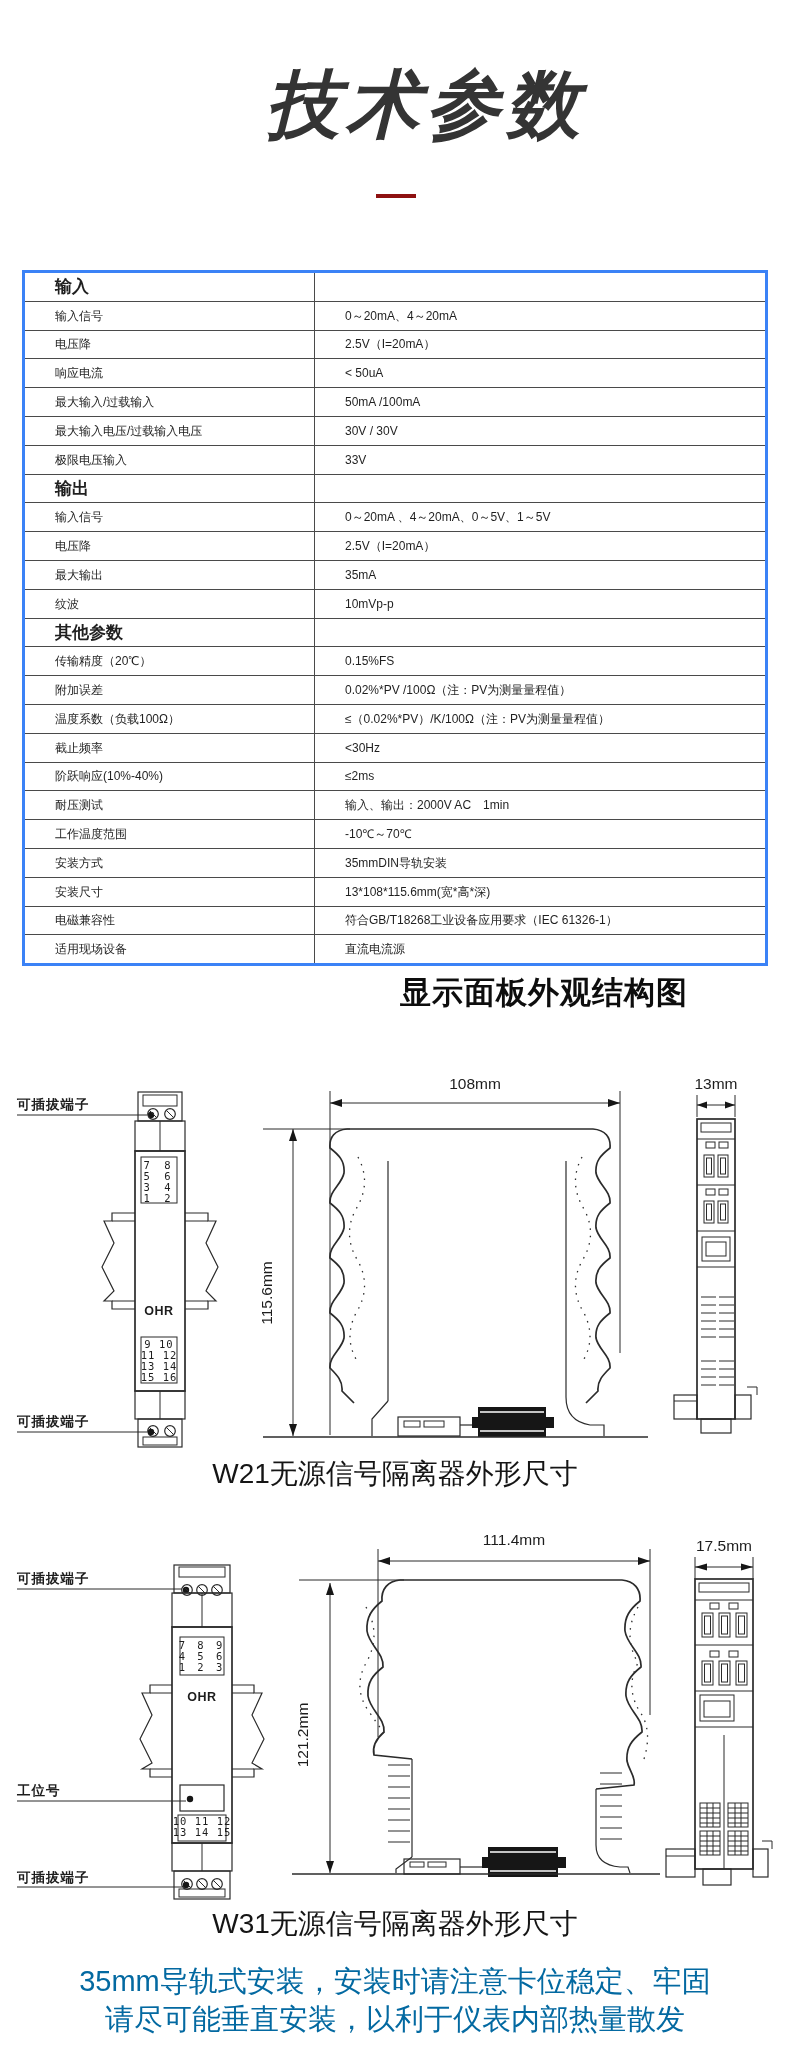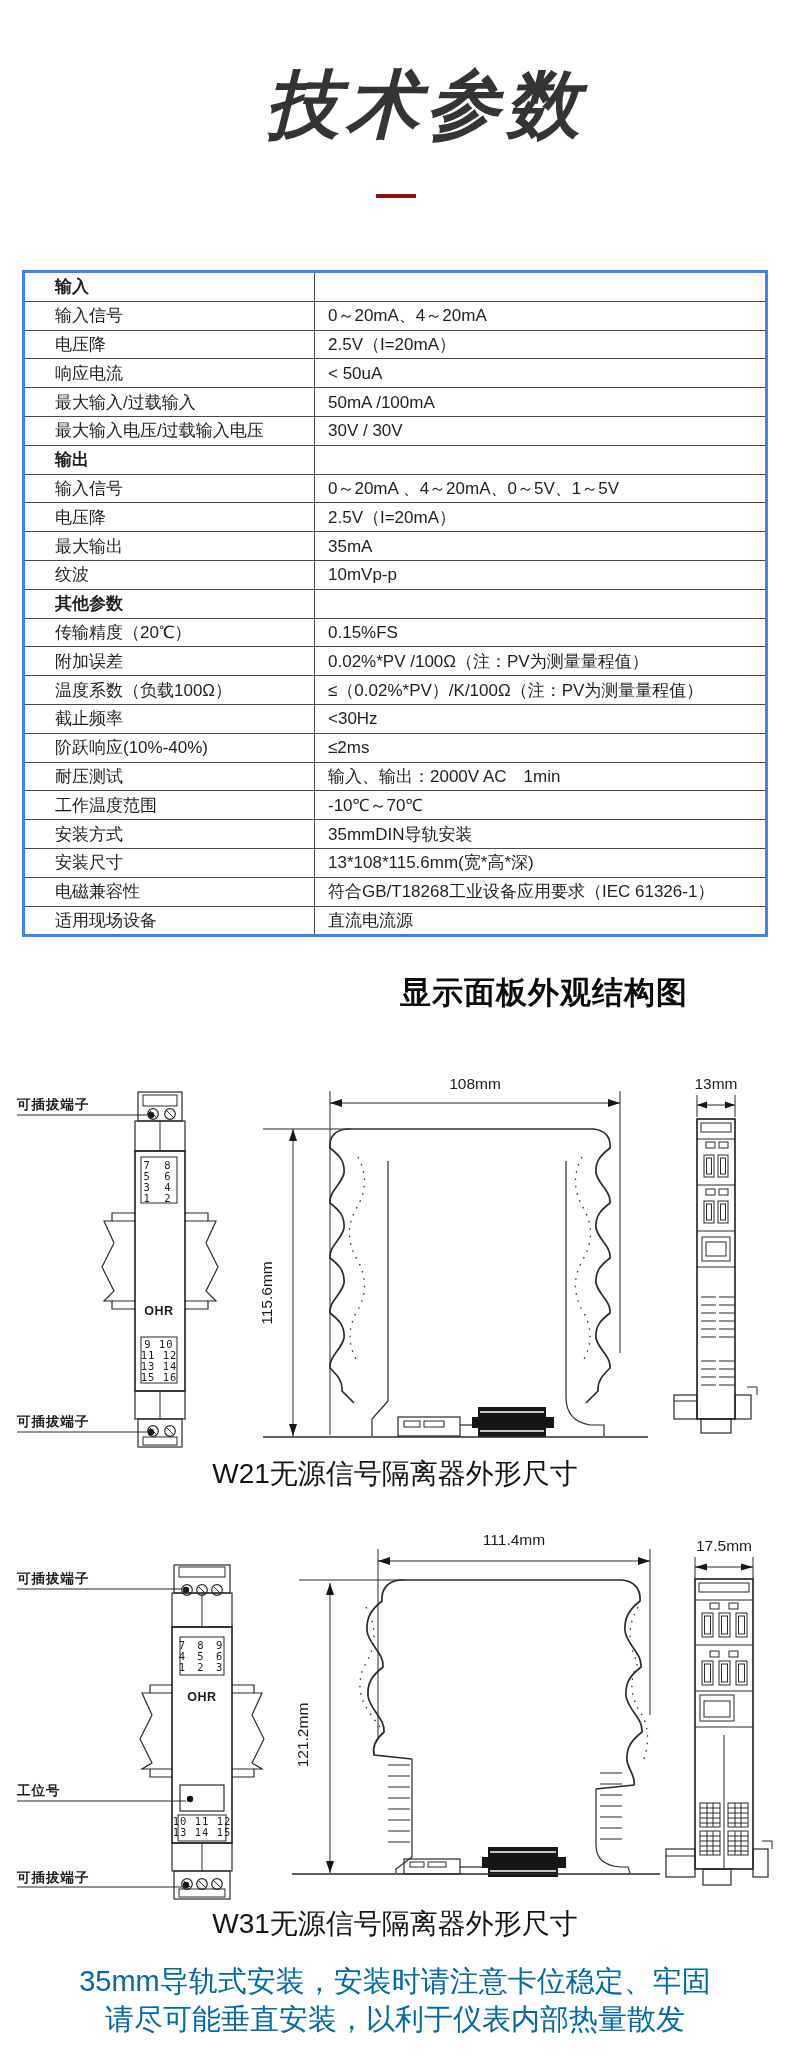--- a/index.html
+++ b/index.html
@@ -7,24 +7,24 @@
   .abs{position:absolute;}
 
   
   #main-title{top:40px;left:15px;width:790px;text-align:center;font-size:74px;font-weight:900;
     color:#343434;letter-spacing:6px;margin:16px;font-style:italic;}
   #title-dash{top:194px;left:376px;width:40px;height:4px;background:#8e1111;}
 
   
   #spec-table{top:270px;left:22px;width:746px;border-collapse:collapse;table-layout:fixed;
     border:3px solid #3b82f6;}
-  #spec-table td{border:1px solid #4a4a4a;height:25.8px;font-size:17px;line-height:1;
+  #spec-table td{border:1px solid #4a4a4a;height:25.8px;font-size:12px;line-height:1;
     color:#1f1f1f;overflow:hidden;white-space:nowrap;}
   #spec-table td.c1{width:258px;padding-left:30px;}
-  #spec-table td.c2{padding-left:13px;}
+  #spec-table td.c2{padding-left:30px;}
   #spec-table tr.sec td{font-weight:bold;font-size:17px;}
 
   
   #section2-heading{top:972px;left:0;width:688px;text-align:right;font-size:31px;font-weight:bold;
     color:#0d0d0d;margin:0;letter-spacing:1px;}
 
   
   svg{position:absolute;left:0;}
   #svg-w21{top:1045px;}
   #svg-w31{top:1505px;}
@@ -69,20 +69,24 @@
         <td class="c1">响应电流</td>
         <td class="c2">&lt; 50uA</td>
       </tr>
       <tr>
         <td class="c1">最大输入/过载输入</td>
         <td class="c2">50mA /100mA</td>
       </tr>
       <tr>
         <td class="c1">最大输入电压/过载输入电压</td>
         <td class="c2">30V / 30V</td>
+      </tr>
+      <tr>
+        <td class="c1">极限电压输入</td>
+        <td class="c2">33V</td>
       </tr>
       <tr class="sec">
         <td class="c1">输出</td>
         <td class="c2"></td>
       </tr>
       <tr>
         <td class="c1">输入信号</td>
         <td class="c2">0～20mA 、4～20mA、0～5V、1～5V</td>
       </tr>
       <tr>

